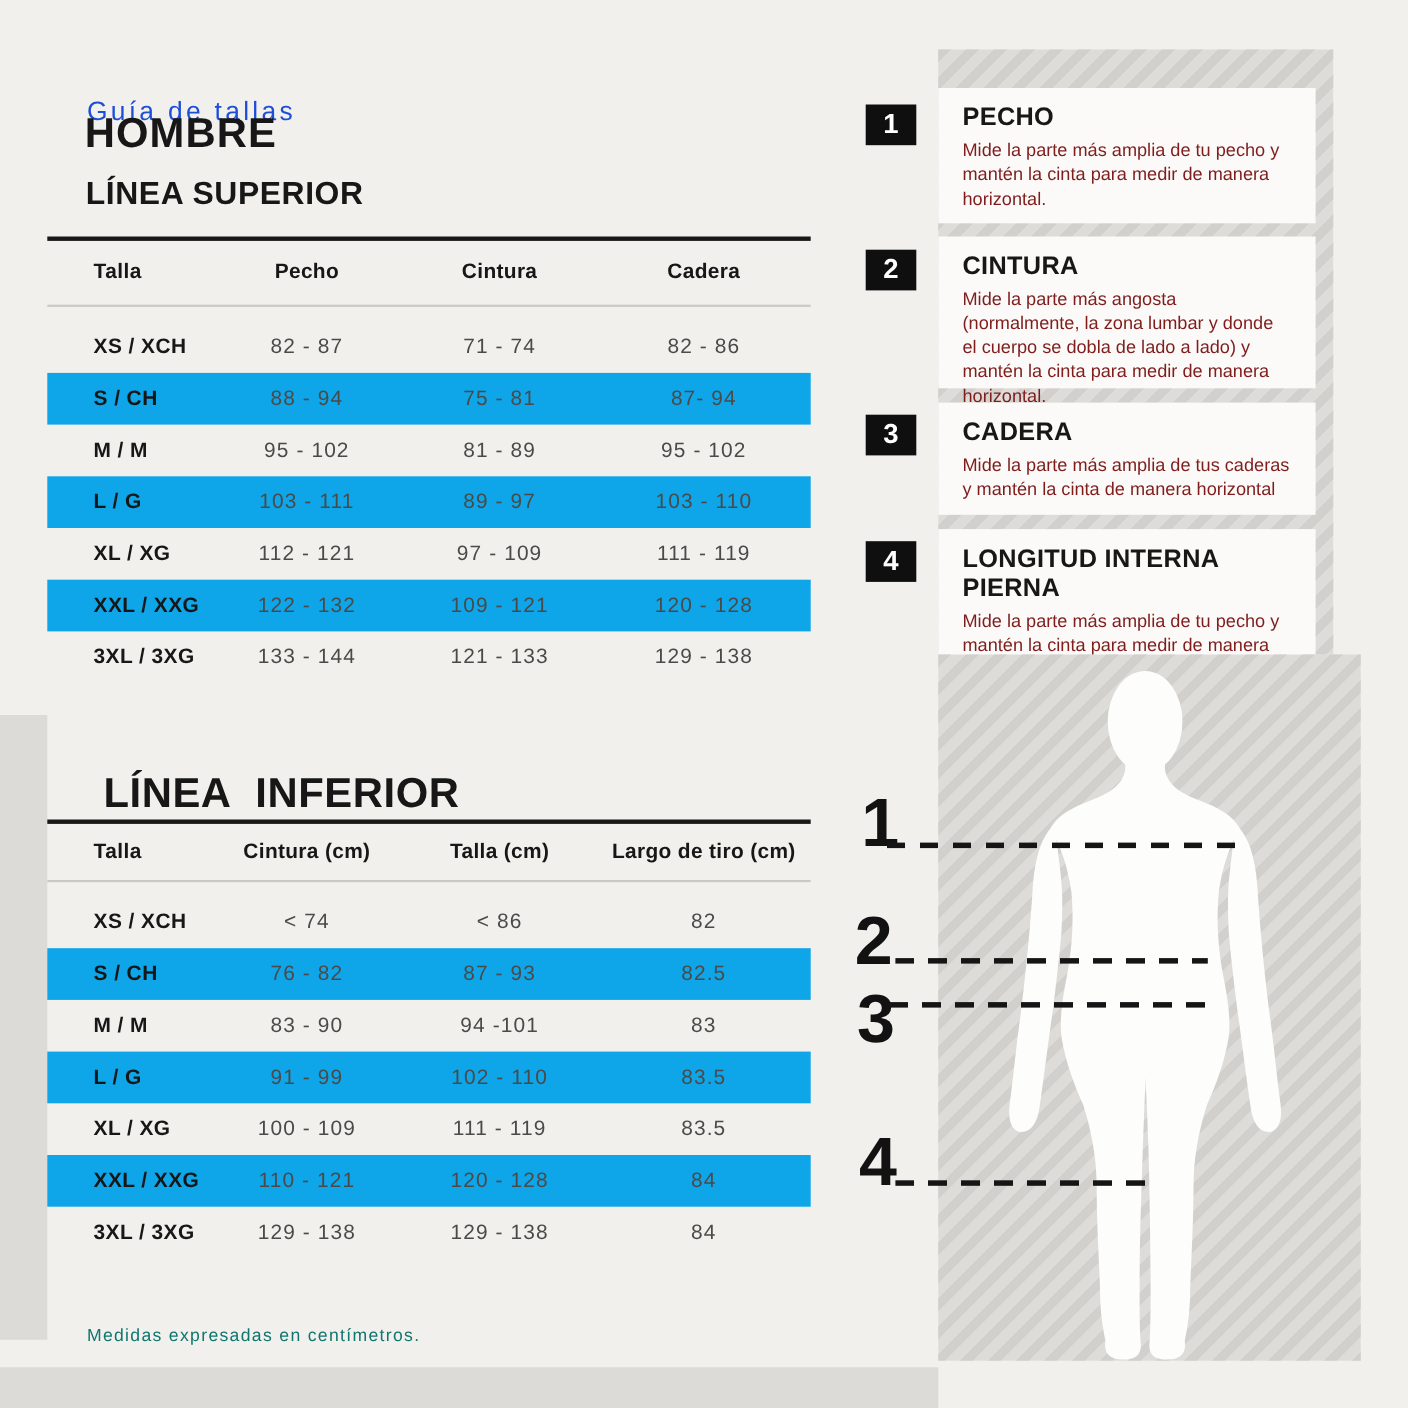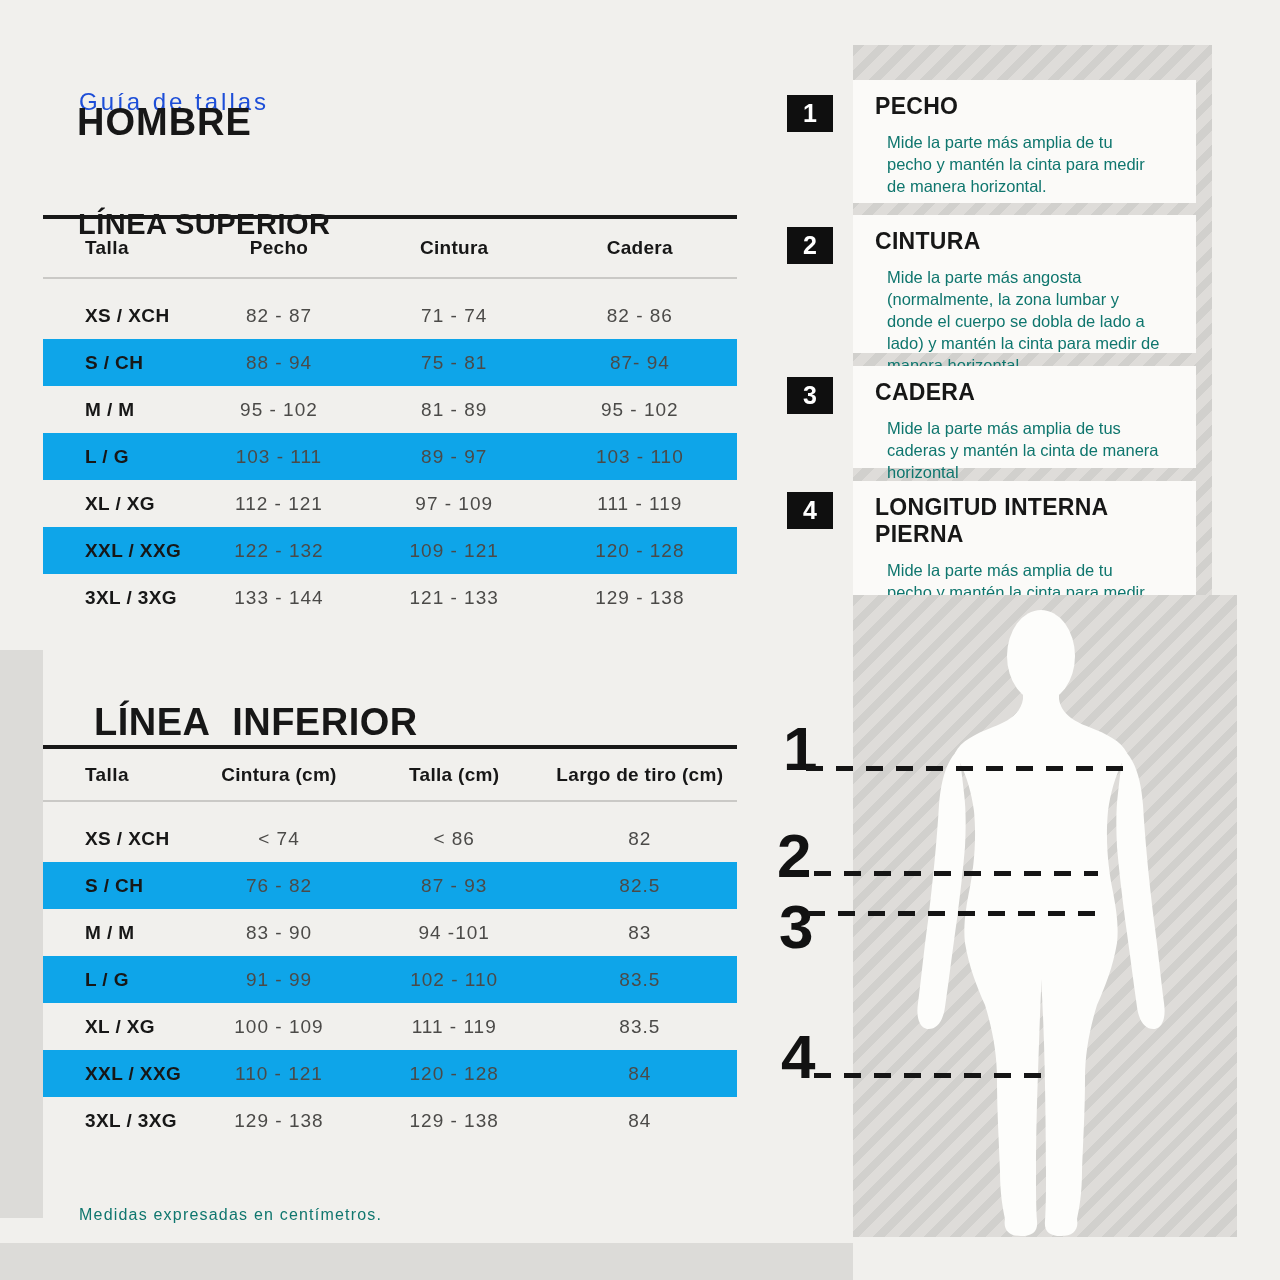--- a/index.html
+++ b/index.html
@@ -9,21 +9,21 @@
     font-family:"Liberation Sans", sans-serif;
     color:#171717;
   }
   
   .left-strip  { position:absolute; left:0; top:650px; width:43px; height:568px; background:#dcdbd8; }
   .bottom-band { position:absolute; left:0; top:1243px; width:853px; height:37px; background:#dcdbd8; }
 
   
   .eyebrow  { position:absolute; left:79px; top:72px;  font-size:24px; color:#1d4ed8; letter-spacing:3px;margin-top:16px; }
   .title    { position:absolute; left:77px; top:101px; font-size:38px; font-weight:700; letter-spacing:1px; }
-  .subtitle { position:absolute; left:78px; top:160px; font-size:29px; font-weight:700; letter-spacing:.5px;margin-top:48px; }
+  .subtitle { position:absolute; left:78px; top:160px; font-size:29px; font-weight:700; letter-spacing:.5px; }
   .section2-title { position:absolute; left:94px; top:687px; font-size:38px; font-weight:700; word-spacing:12px; letter-spacing:.5px;margin-top:14px; }
   .footnote { position:absolute; left:79px; top:1206px; font-size:16px; color:#0f766e; letter-spacing:1.2px; }
 
   
   .table { position:absolute; left:43px; width:694px; }
   .table-upper { top:215px; }
   .table-lower { top:745px; }
   .rule-thick { height:4px; background:#181818; }
   .rule-thin  { height:2px; background:#cac9c6; }
   .thead {
@@ -53,21 +53,21 @@
   
   .card {
     position:absolute; left:853px; width:343px; box-sizing:border-box;
     background:#fbfaf8; padding:13px 22px;
   }
   #card-1 { top:80px;  height:123px; }
   #card-2 { top:215px; height:138px; }
   #card-3 { top:366px; height:102px; }
   #card-4 { top:481px; height:144px; }
   .card h3 { margin:0 0 7px 0; font-size:23px; letter-spacing:.3px; font-weight:700; }
-  .card p  { margin:12px; font-size:16.5px; line-height:1.33; color:#0f766e; }
+  .card p  { margin:0; font-size:16.5px; line-height:1.33; color:#7f1d1d; }
 
   
   .badge {
     position:absolute; width:46px; height:37px; background:#0f0f0f; color:#ffffff;
     display:flex; align-items:center; justify-content:center;
     font-size:25px; font-weight:700;
   }
   #badge-1 { left:787px; top:95px; }
   #badge-2 { left:787px; top:227px; }
   #badge-3 { left:787px; top:377px; }

